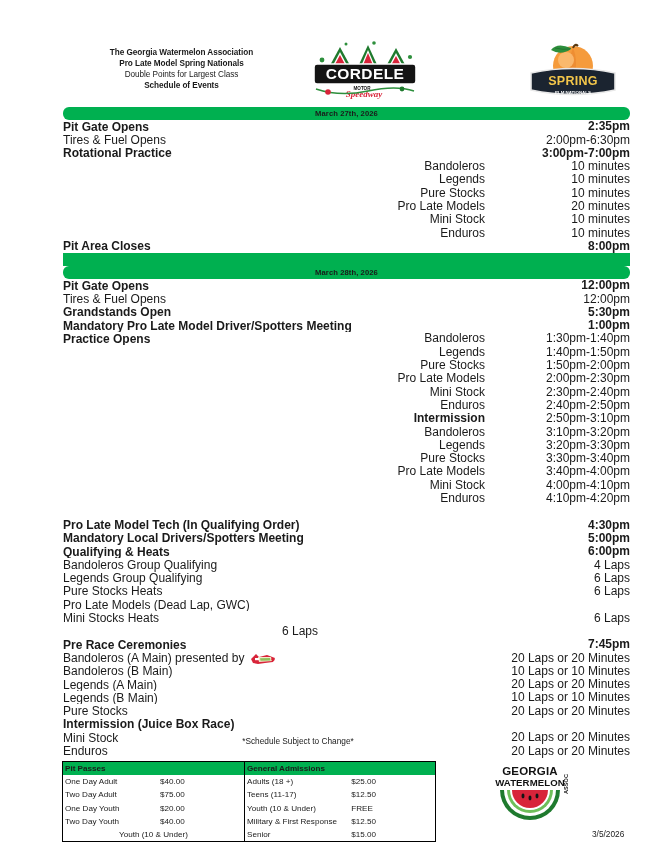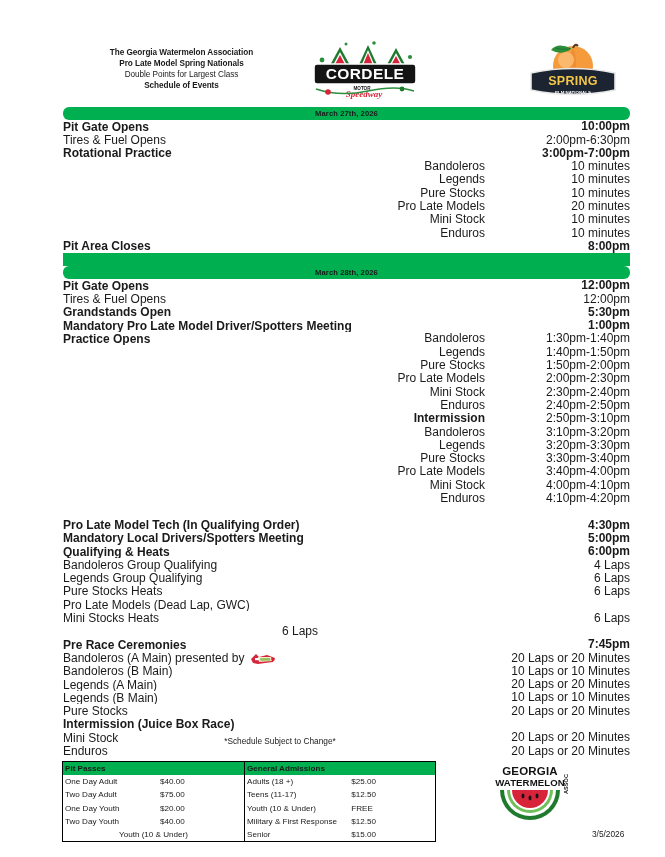--- a/index.html
+++ b/index.html
@@ -55,21 +55,21 @@
   .c-val   { width: 143px; text-align: right; }
   .bold { font-weight: bold; }
 
   .sublogo {
     display: inline-block; width: 28px; height: 12px;
     margin-left: 5px; vertical-align: middle; position: relative; top: 1px;
   }
 
   
   .note {
-    position: absolute; left: 0; top: 736px; width: 560px;
+    position: absolute; left: 18px; top: 736px; width: 560px;
     text-align: center; font-size: 8.3px; font-weight: normal;
   }
 
   
   .tables {
     position: absolute; left: 62px; top: 761px;
     display: flex;
     border: 1.4px solid #000;
   }
   .ptable { border-collapse: collapse; }
@@ -153,21 +153,21 @@
       </svg>
     </div>
   </div>
 
   <div class="sched">
     <div class="dayhdr">March 27th, 2026</div>
     <div id="day1-rows">
         <div class="row">
           <div class="c-label bold">Pit Gate Opens</div>
           <div class="c-class"></div>
-          <div class="c-val bold">10:00pm</div>
+          <div class="c-val bold">2:35pm</div>
         </div>
         <div class="row">
           <div class="c-label">Tires &amp; Fuel Opens</div>
           <div class="c-class"></div>
           <div class="c-val">2:00pm-6:30pm</div>
         </div>
         <div class="row">
           <div class="c-label bold">Rotational Practice</div>
           <div class="c-class"></div>
           <div class="c-val bold">3:00pm-7:00pm</div>

